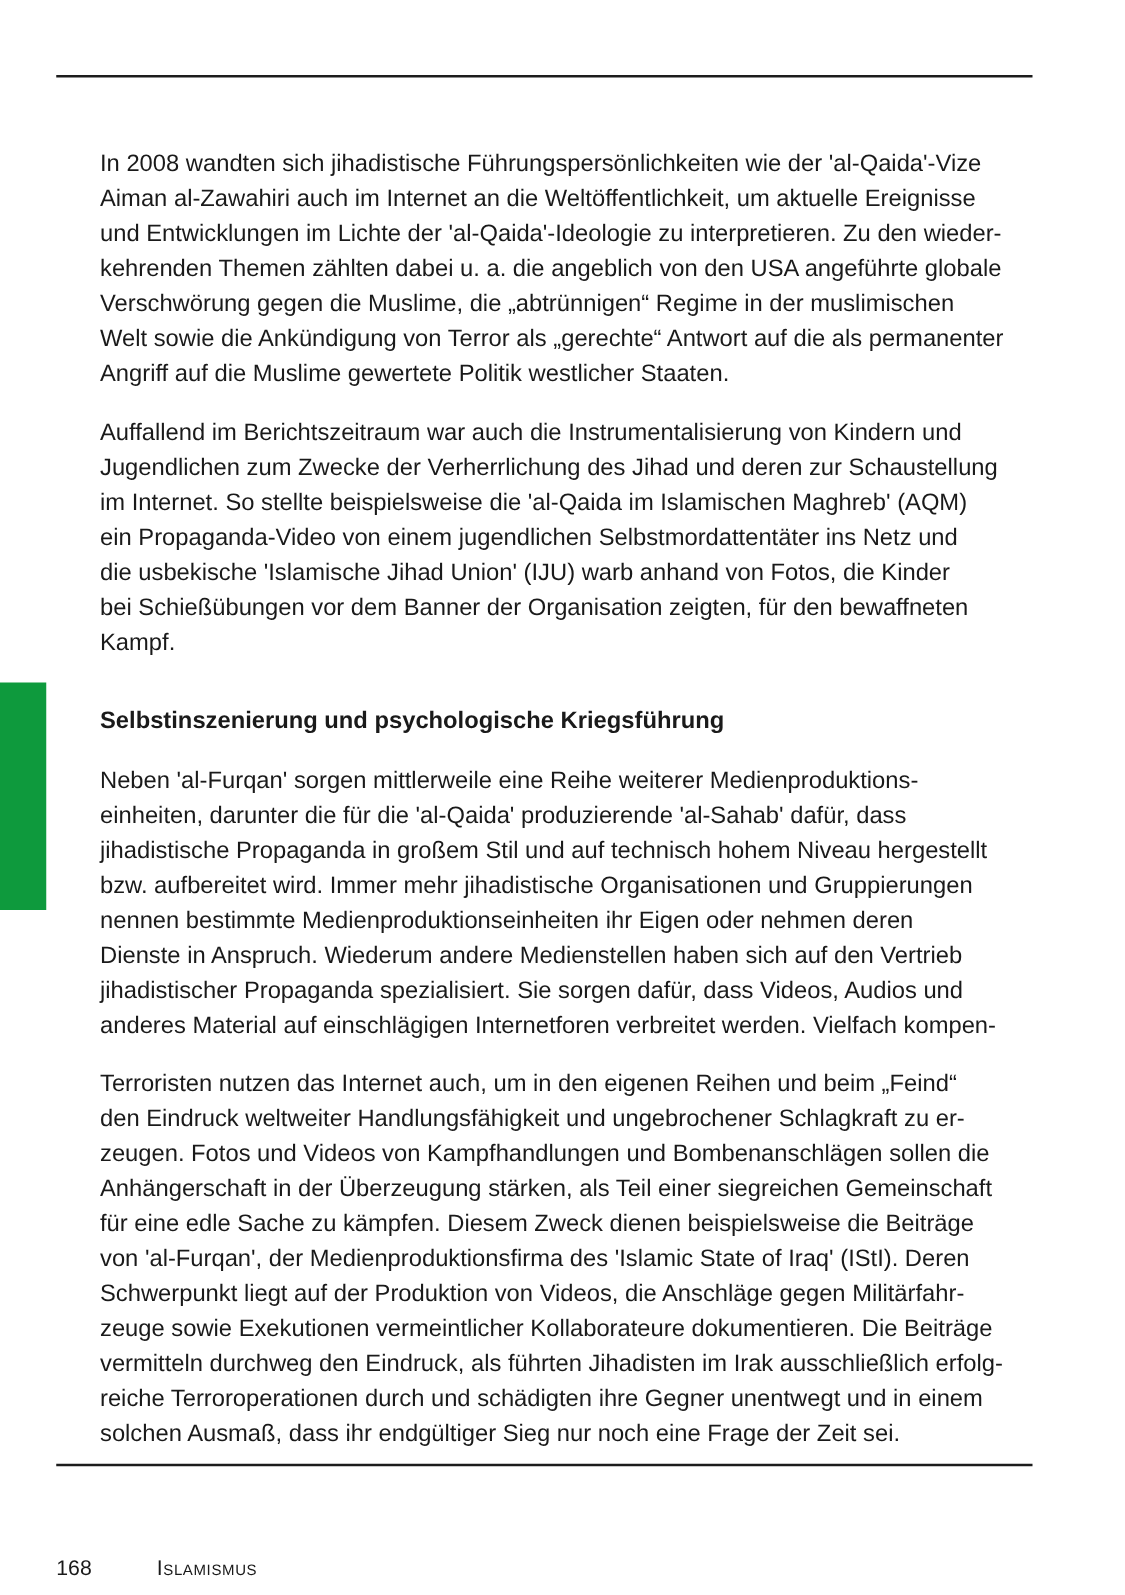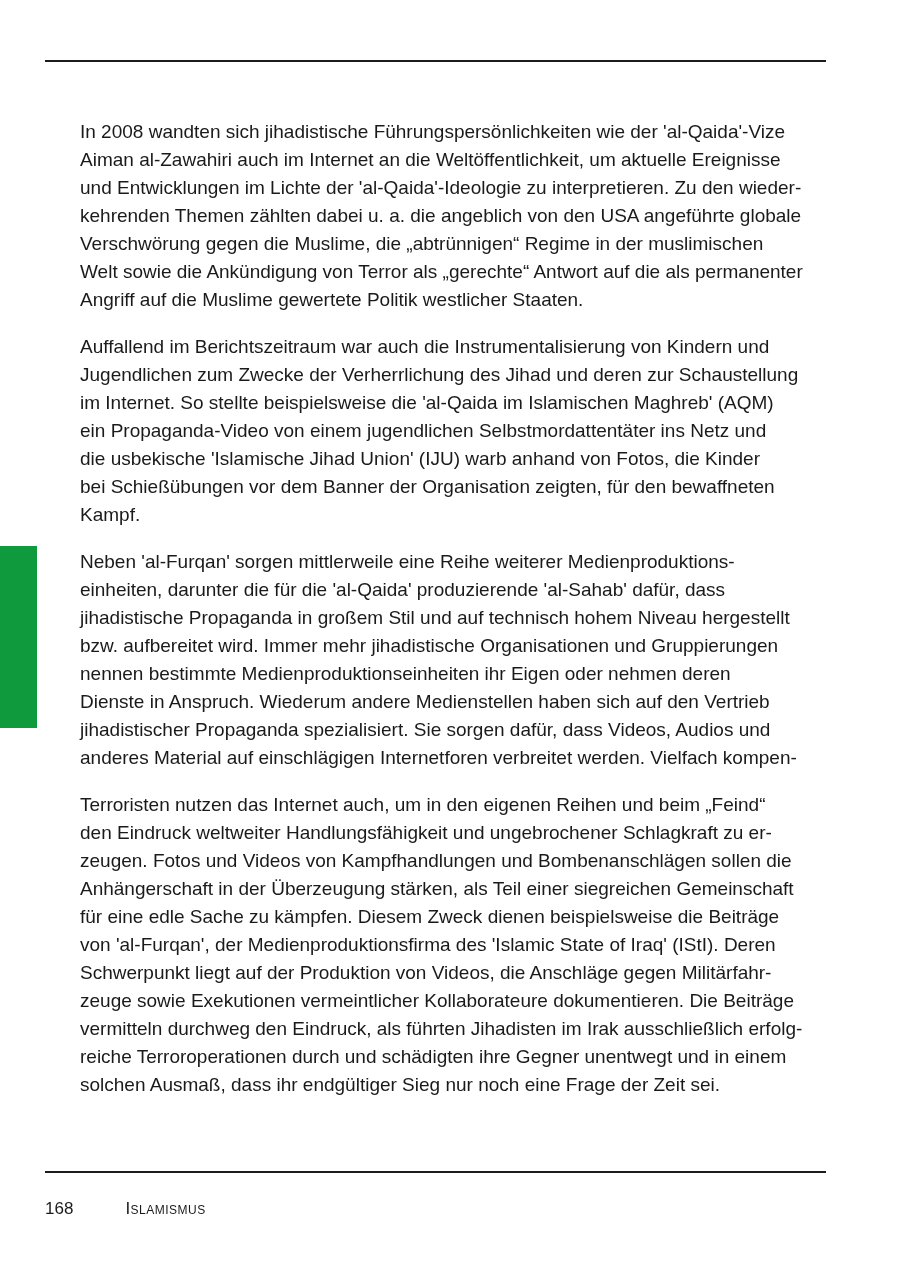--- a/index.html
+++ b/index.html
@@ -70,20 +70,21 @@
   }
   .footer {
     position: absolute;
     left: 45px;
     top: 1198px;
     font-size: 17px;
     line-height: 22px;
   }
   .footer .page-number {
     display: inline-block;
+    margin-top: 46px;
   }
   .footer .chapter-name {
     display: inline-block;
     margin-left: 52px;
     font-variant: small-caps;
     letter-spacing: 0.5px;
   }
 </style>
 </head>
 <body>
@@ -103,20 +104,21 @@
 Verschwörung gegen die Muslime, die „abtrünnigen“ Regime in der muslimischen
 Welt sowie die Ankündigung von Terror als „gerechte“ Antwort auf die als permanenter
 Angriff auf die Muslime gewertete Politik westlicher Staaten.</p>
     <p>Auffallend im Berichtszeitraum war auch die Instrumentalisierung von Kindern und
 Jugendlichen zum Zwecke der Verherrlichung des Jihad und deren zur Schaustellung
 im Internet. So stellte beispielsweise die 'al-Qaida im Islamischen Maghreb' (AQM)
 ein Propaganda-Video von einem jugendlichen Selbstmordattentäter ins Netz und
 die usbekische 'Islamische Jihad Union' (IJU) warb anhand von Fotos, die Kinder
 bei Schießübungen vor dem Banner der Organisation zeigten, für den bewaffneten
 Kampf.</p>
+    <div class="section-heading">Selbstinszenierung und psychologische Kriegsführung</div>
     <p>Neben 'al-Furqan' sorgen mittlerweile eine Reihe weiterer Medienproduktions-
 einheiten, darunter die für die 'al-Qaida' produzierende 'al-Sahab' dafür, dass
 jihadistische Propaganda in großem Stil und auf technisch hohem Niveau hergestellt
 bzw. aufbereitet wird. Immer mehr jihadistische Organisationen und Gruppierungen
 nennen bestimmte Medienproduktionseinheiten ihr Eigen oder nehmen deren
 Dienste in Anspruch. Wiederum andere Medienstellen haben sich auf den Vertrieb
 jihadistischer Propaganda spezialisiert. Sie sorgen dafür, dass Videos, Audios und
 anderes Material auf einschlägigen Internetforen verbreitet werden. Vielfach kompen-</p>
     <p>Terroristen nutzen das Internet auch, um in den eigenen Reihen und beim „Feind“
 den Eindruck weltweiter Handlungsfähigkeit und ungebrochener Schlagkraft zu er-

